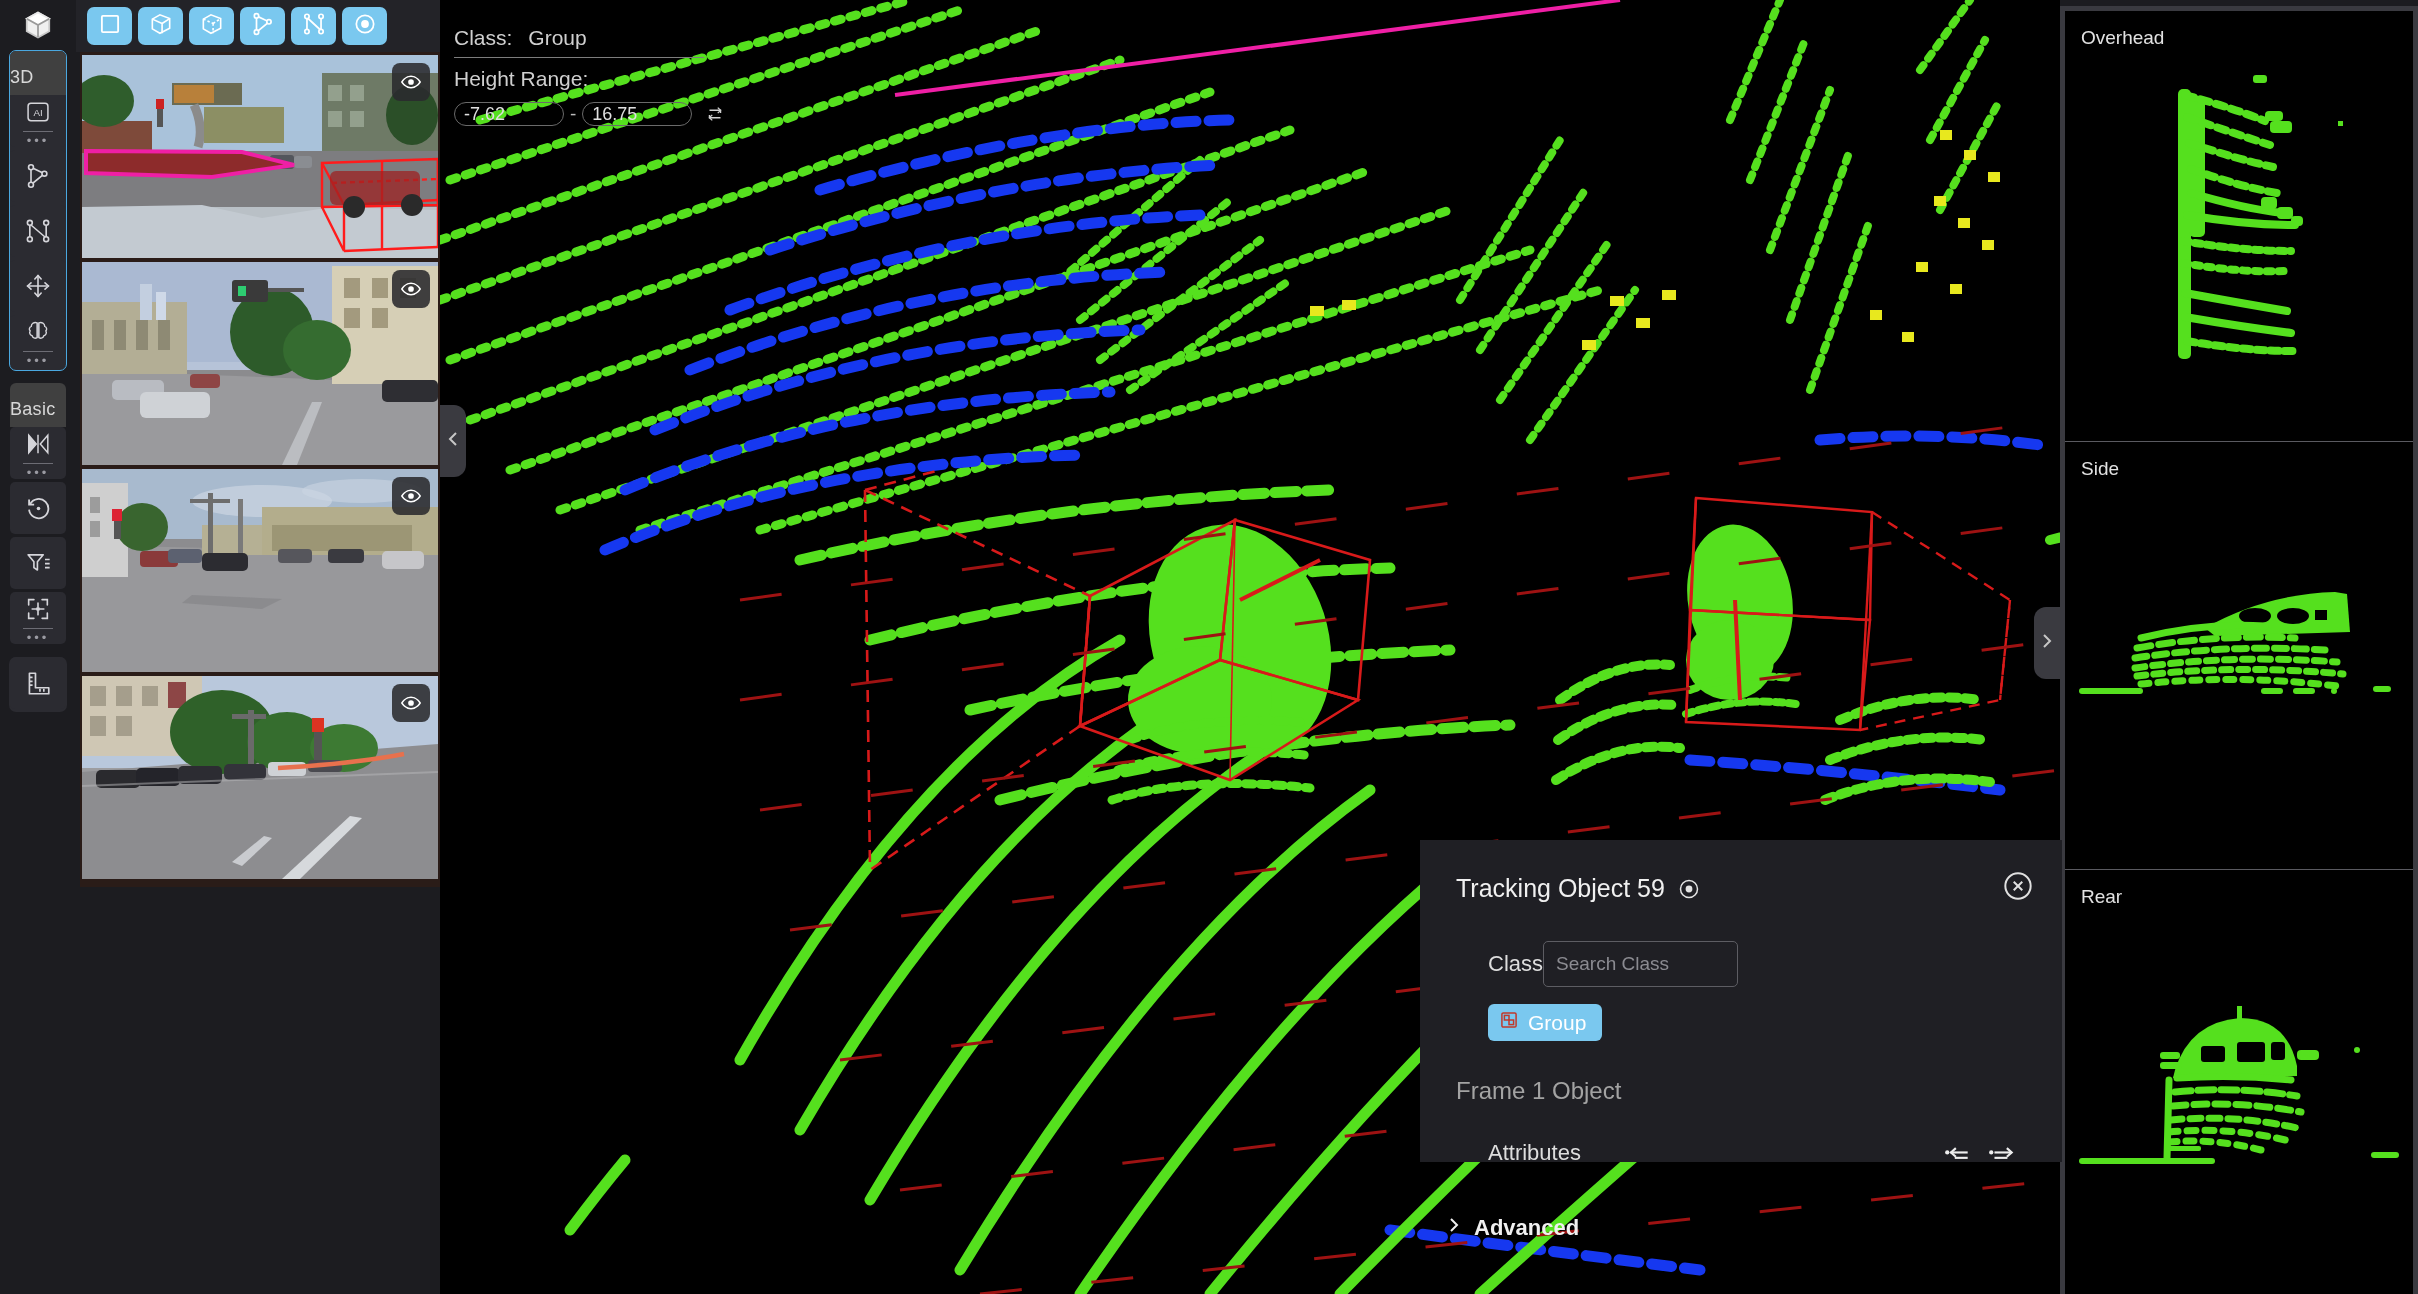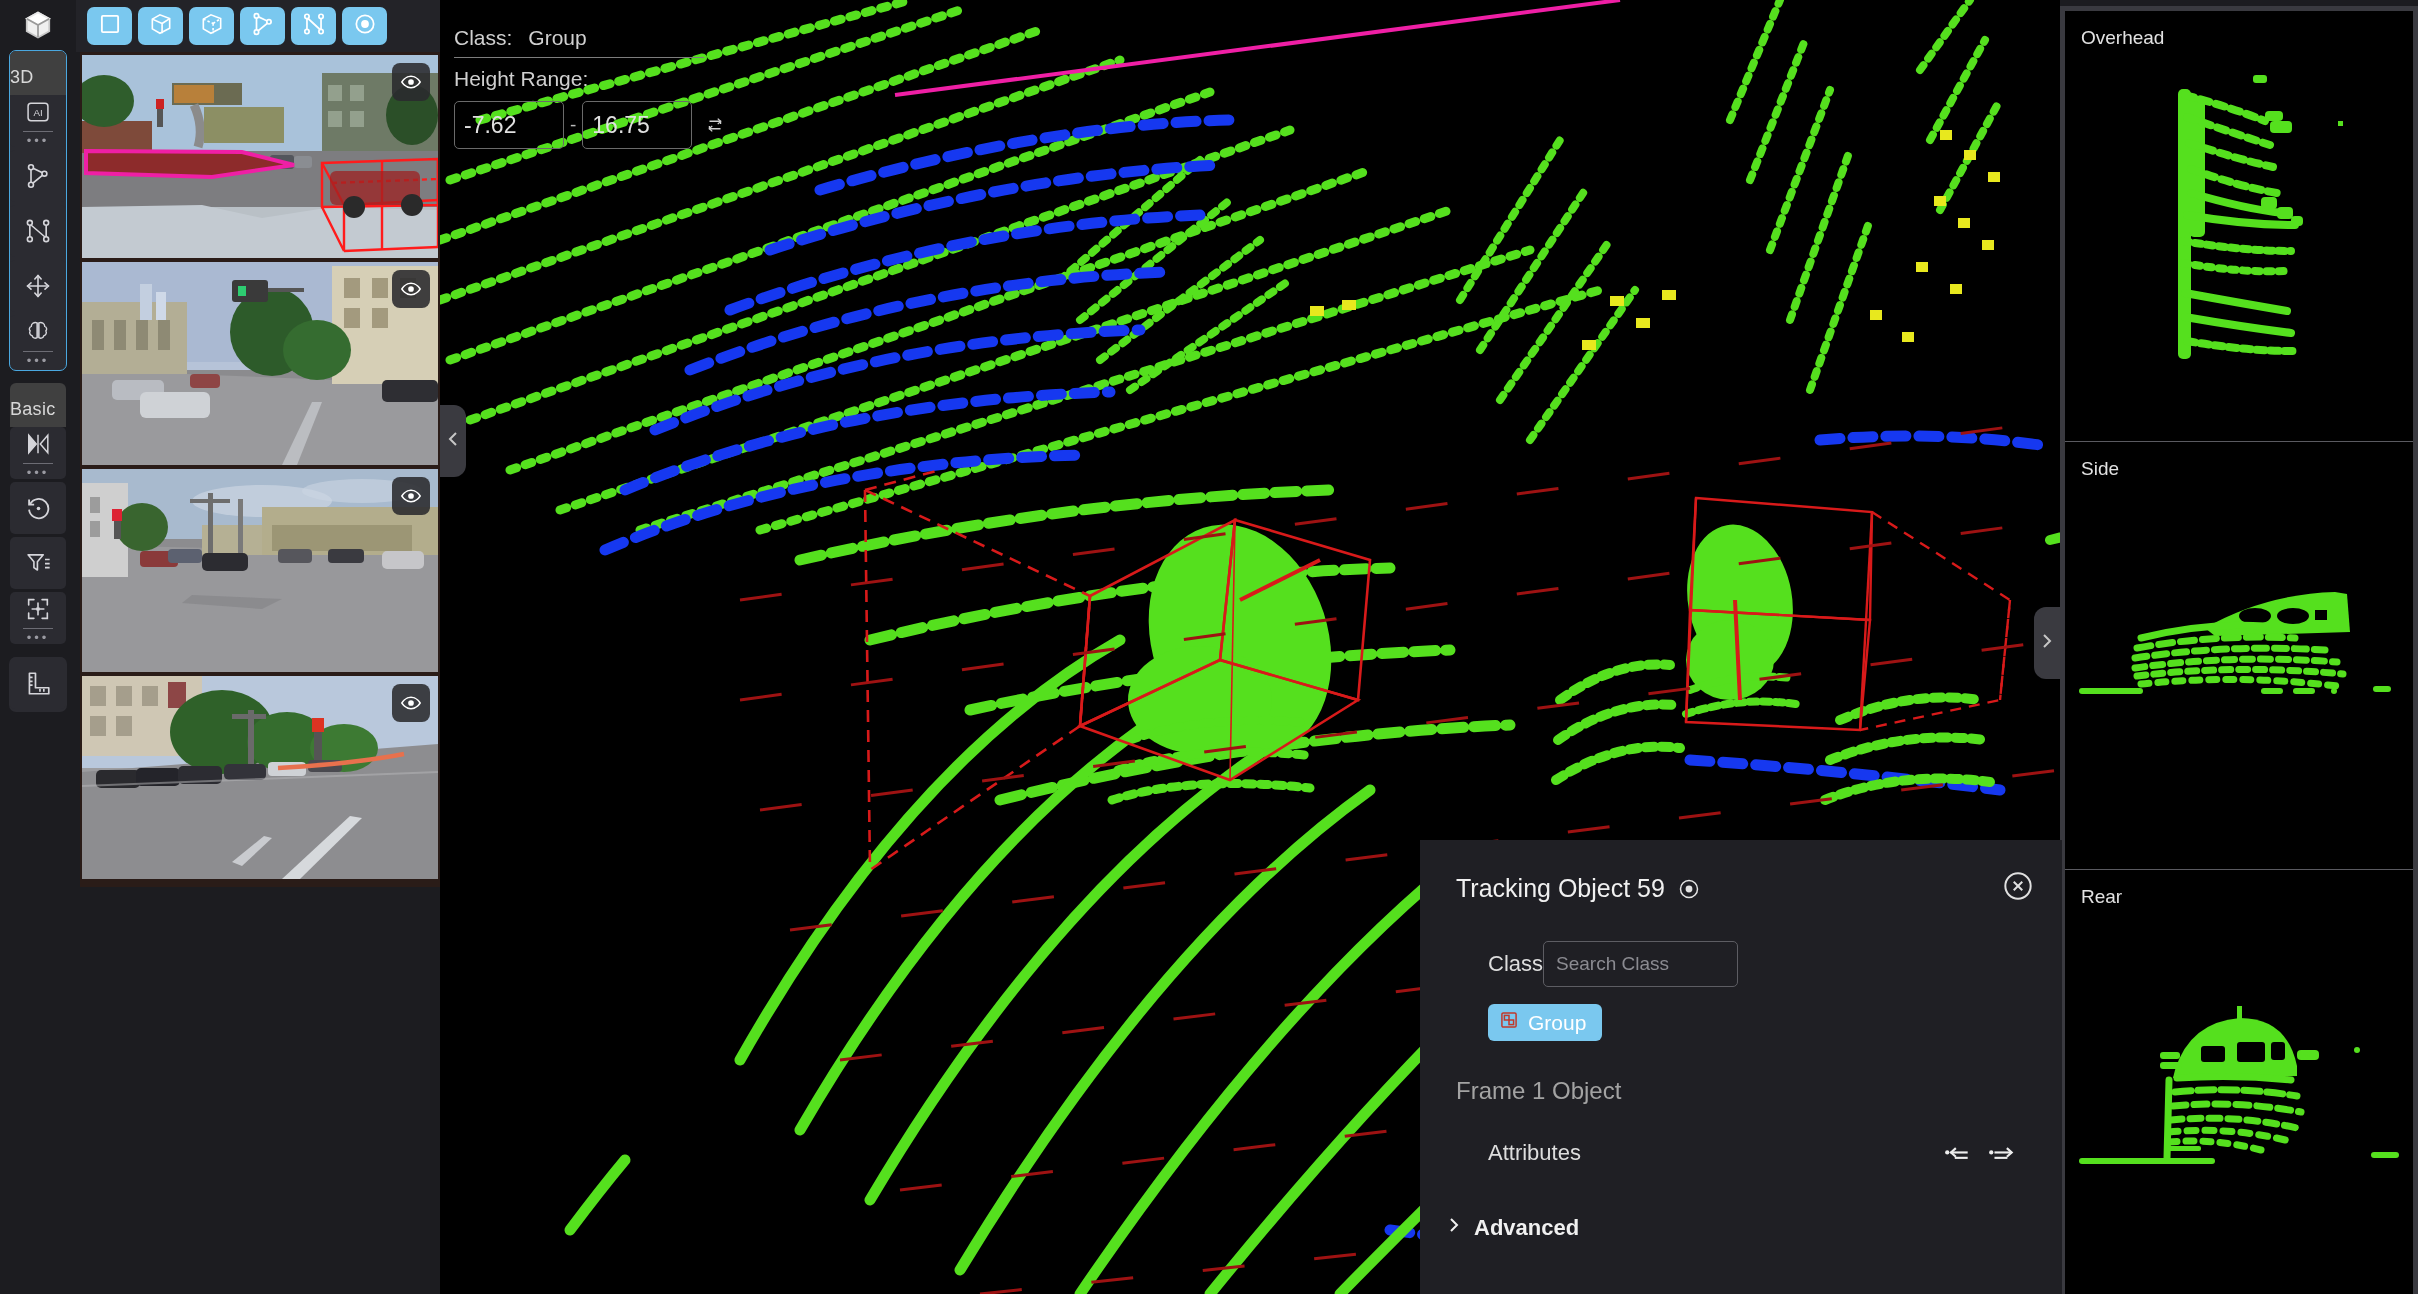--- a/index.html
+++ b/index.html
@@ -83,38 +83,38 @@
   #hud {
     position:absolute; left:14px; top:26px; z-index:20;
     font-size:21px; color:#cfcfcf; pointer-events:none;
   }
   #hud .hud-class { display:flex; gap:16px; padding-bottom:7px;
     border-bottom:1px solid #7d7d7d; width:250px; }
   #hud .hud-hr { padding-top:9px; }
   #hud .hud-inputs { display:flex; align-items:center; gap:6px; margin-top:10px;
     pointer-events:auto; }
   .hud-field {
-    width:110px; height:48px; border:1px solid #6a6a6a; border-radius:5px;
-    background:transparent; color:#e0e0e0; font-size:23px; padding:0 9px;
+    width:110px; height:24px; border:1px solid #6a6a6a; border-radius:14px;
+    background:transparent; color:#e0e0e0; font-size:18px; padding:0 9px;
     font-family:"Liberation Sans", sans-serif;
   }
   .hud-dash { color:#bbb; font-size:19px; }
   .hud-link { width:26px; height:26px; display:flex; align-items:center;
     justify-content:center; cursor:pointer; margin-left:4px; }
 
   .side-handle {
     position:absolute; width:26px; height:72px; background:#3a3a40;
     display:flex; align-items:center; justify-content:center; cursor:pointer; z-index:20;
   }
   #handle-left { left:0; top:405px; border-radius:0 12px 12px 0; }
   #handle-right { right:0; top:607px; border-radius:12px 0 0 12px; }
 
   
   #detail-panel {
-    position:absolute; left:1420px; top:840px; width:642px; height:454px;
+    position:absolute; left:1420px; top:840px; width:642px; height:322px;
     background:#1f1f24; z-index:30; padding:34px 36px 0 36px;
   }
   .dp-title-row { display:flex; align-items:center; }
   .dp-title { font-size:25px; color:#f0f0f0; font-weight:400; }
   .dp-eye { margin-left:12px; display:flex; align-items:center; cursor:pointer; }
   .dp-close { position:absolute; right:28px; top:30px; width:32px; height:32px;
     cursor:pointer; }
   .dp-class-row { display:flex; align-items:center; margin:38px 0 0 32px; }
   .dp-class-label { font-size:22px; color:#ddd; }
   .dp-search {

